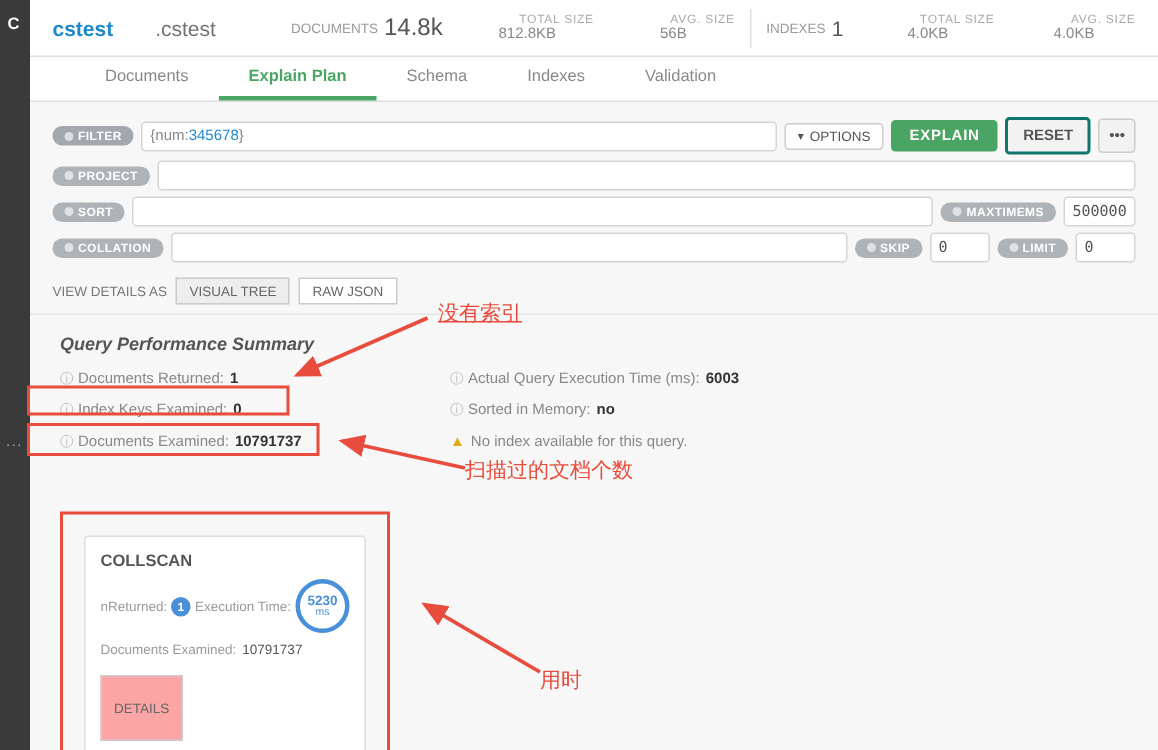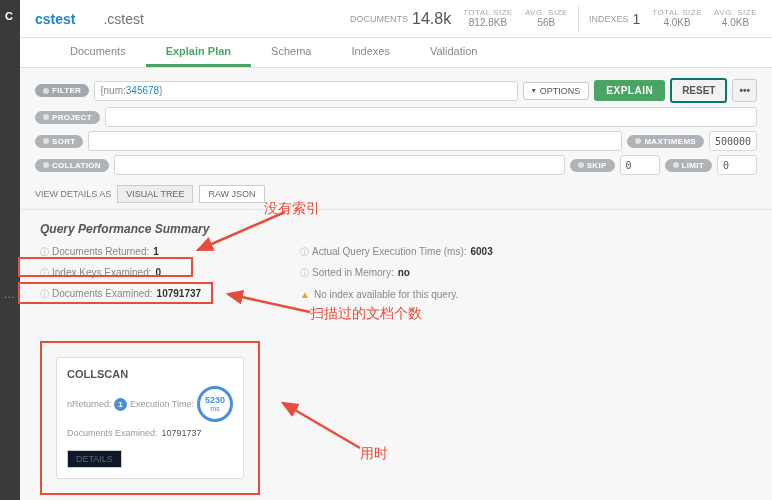--- a/index.html
+++ b/index.html
@@ -8,21 +8,21 @@
   .sidebar-dots { position: absolute; left: 4px; bottom: 200px; color: #aaa; font-size: 10px; letter-spacing: 1px; }
   .sidebar-c { position: absolute; left: 5px; top: 10px; color: #fff; font-size: 11px; font-weight: bold; }
   .main { position: absolute; left: 20px; top: 0; right: 0; bottom: 0; background: #f7f7f7; }
   
   .header { background: #fff; height: 38px; display: flex; align-items: center; padding: 0 15px; border-bottom: 1px solid #e0e0e0; font-size: 11px; color: #777; }
   .namespace { font-size: 14px; }
   .namespace .ns1 { color: #1e88c9; font-weight: 600; }
   .namespace .ns2 { color: #737373; margin-left: 28px; }
   .flex-spacer { flex: 1; }
   .stat-block { text-align: center; margin-left: 12px; line-height: 1.1; }
-  .stat-label { font-size: 8px; color: #aaa; letter-spacing: 0.5px; }
+  .stat-label { font-size: 8px; color: #aaa; letter-spacing: 0.5px; margin-left: 39px; }
   .stat-val { font-size: 10px; color: #888; }
   .doc-count { font-size: 16px; color: #555; font-weight: 400; }
   .doc-label { font-size: 9px; color: #999; margin-right: 4px; }
   .vsep { width: 1px; height: 26px; background: #e0e0e0; margin: 0 10px; }
   
   .tabs { background: #fff; height: 30px; border-bottom: 1px solid #ddd; display: flex; padding-left: 30px; }
   .tab { padding: 0 20px; font-size: 11px; color: #888; display: flex; align-items: center; cursor: pointer; border-bottom: 3px solid transparent; }
   .tab.active { color: #4aa564; border-bottom-color: #4aa564; font-weight: 600; }
   
   .query-bar { padding: 10px 15px 0 15px; }
@@ -53,21 +53,21 @@
   .redbox1 { position: absolute; border: 2px solid #e74c3c; pointer-events: none; }
   .red-label { position: absolute; color: #e74c3c; font-size: 14px; font-family: "PingFang SC", sans-serif; }
   
   .stage-box { margin-top: 40px; border: 2px solid #e74c3c; padding: 14px; width: 220px; position: relative; }
   .stage-inner { border: 1px solid #ddd; border-radius: 3px; padding: 10px; background: #fff; }
   .stage-title { font-size: 11px; font-weight: 700; color: #555; margin-bottom: 6px; }
   .stage-row { display: flex; align-items: center; justify-content: space-between; font-size: 9px; color: #999; margin-bottom: 6px; }
   .badge-blue { display:inline-flex; align-items:center; justify-content:center; width:13px; height:13px; border-radius:50%; background:#4a90d9; color:#fff; font-size:8px; font-weight:700; }
   .exec-time-circle { width: 36px; height: 36px; border: 3px solid #4a90d9; border-radius: 50%; display:flex; flex-direction:column; align-items:center; justify-content:center; color:#4a90d9; font-size:9px; font-weight:700; line-height:1; }
   .exec-time-circle .ms { font-size: 7px; font-weight:400; }
-  .details-btn { border:1px solid #ccc; background:#0f172a; padding:3px 8px; font-size:9px; color:#666; margin-top:6px; }
+  .details-btn { border:1px solid #ccc; background:#fca5a5; padding:16px 8px; font-size:9px; color:#666; margin-top:6px; }
   
   svg.arrow { position:absolute; overflow:visible; }
 </style>
 </head>
 <body>
 
 <div class="sidebar">
   <div class="sidebar-c">C</div>
   <div class="sidebar-dots">...</div>
 </div>
@@ -200,21 +200,21 @@
         </div>
         <div class="stage-row" style="justify-content:flex-start; gap:4px;">
           <span>Documents Examined:</span>
           <span style="color:#555">10791737</span>
         </div>
         <button class="details-btn">DETAILS</button>
       </div>
     </div>
   </div>
 
-  <div class="red-label" style="left:244px; top:200px;">没有索引</div>
+  <div class="red-label" style="left:272px; top:200px;text-decoration:underline;">没有索引</div>
   <div class="red-label" style="left:290px; top:305px;">扫描过的文档个数</div>
   <div class="red-label" style="left:340px; top:445px;">用时</div>
 
   <svg class="arrow" style="left:170px; top:210px;" width="110" height="50">
     <defs>
         <marker id="ah1" markerWidth="8" markerHeight="8" refX="6" refY="3" orient="auto">
           <path d="M0,0 L7,3 L0,6 Z" fill="#e74c3c"></path>
         </marker>
       </defs>
     <line x1="95" y1="2" x2="8" y2="40" stroke="#e74c3c" stroke-width="2.5" marker-end="url(#ah1)"></line>

